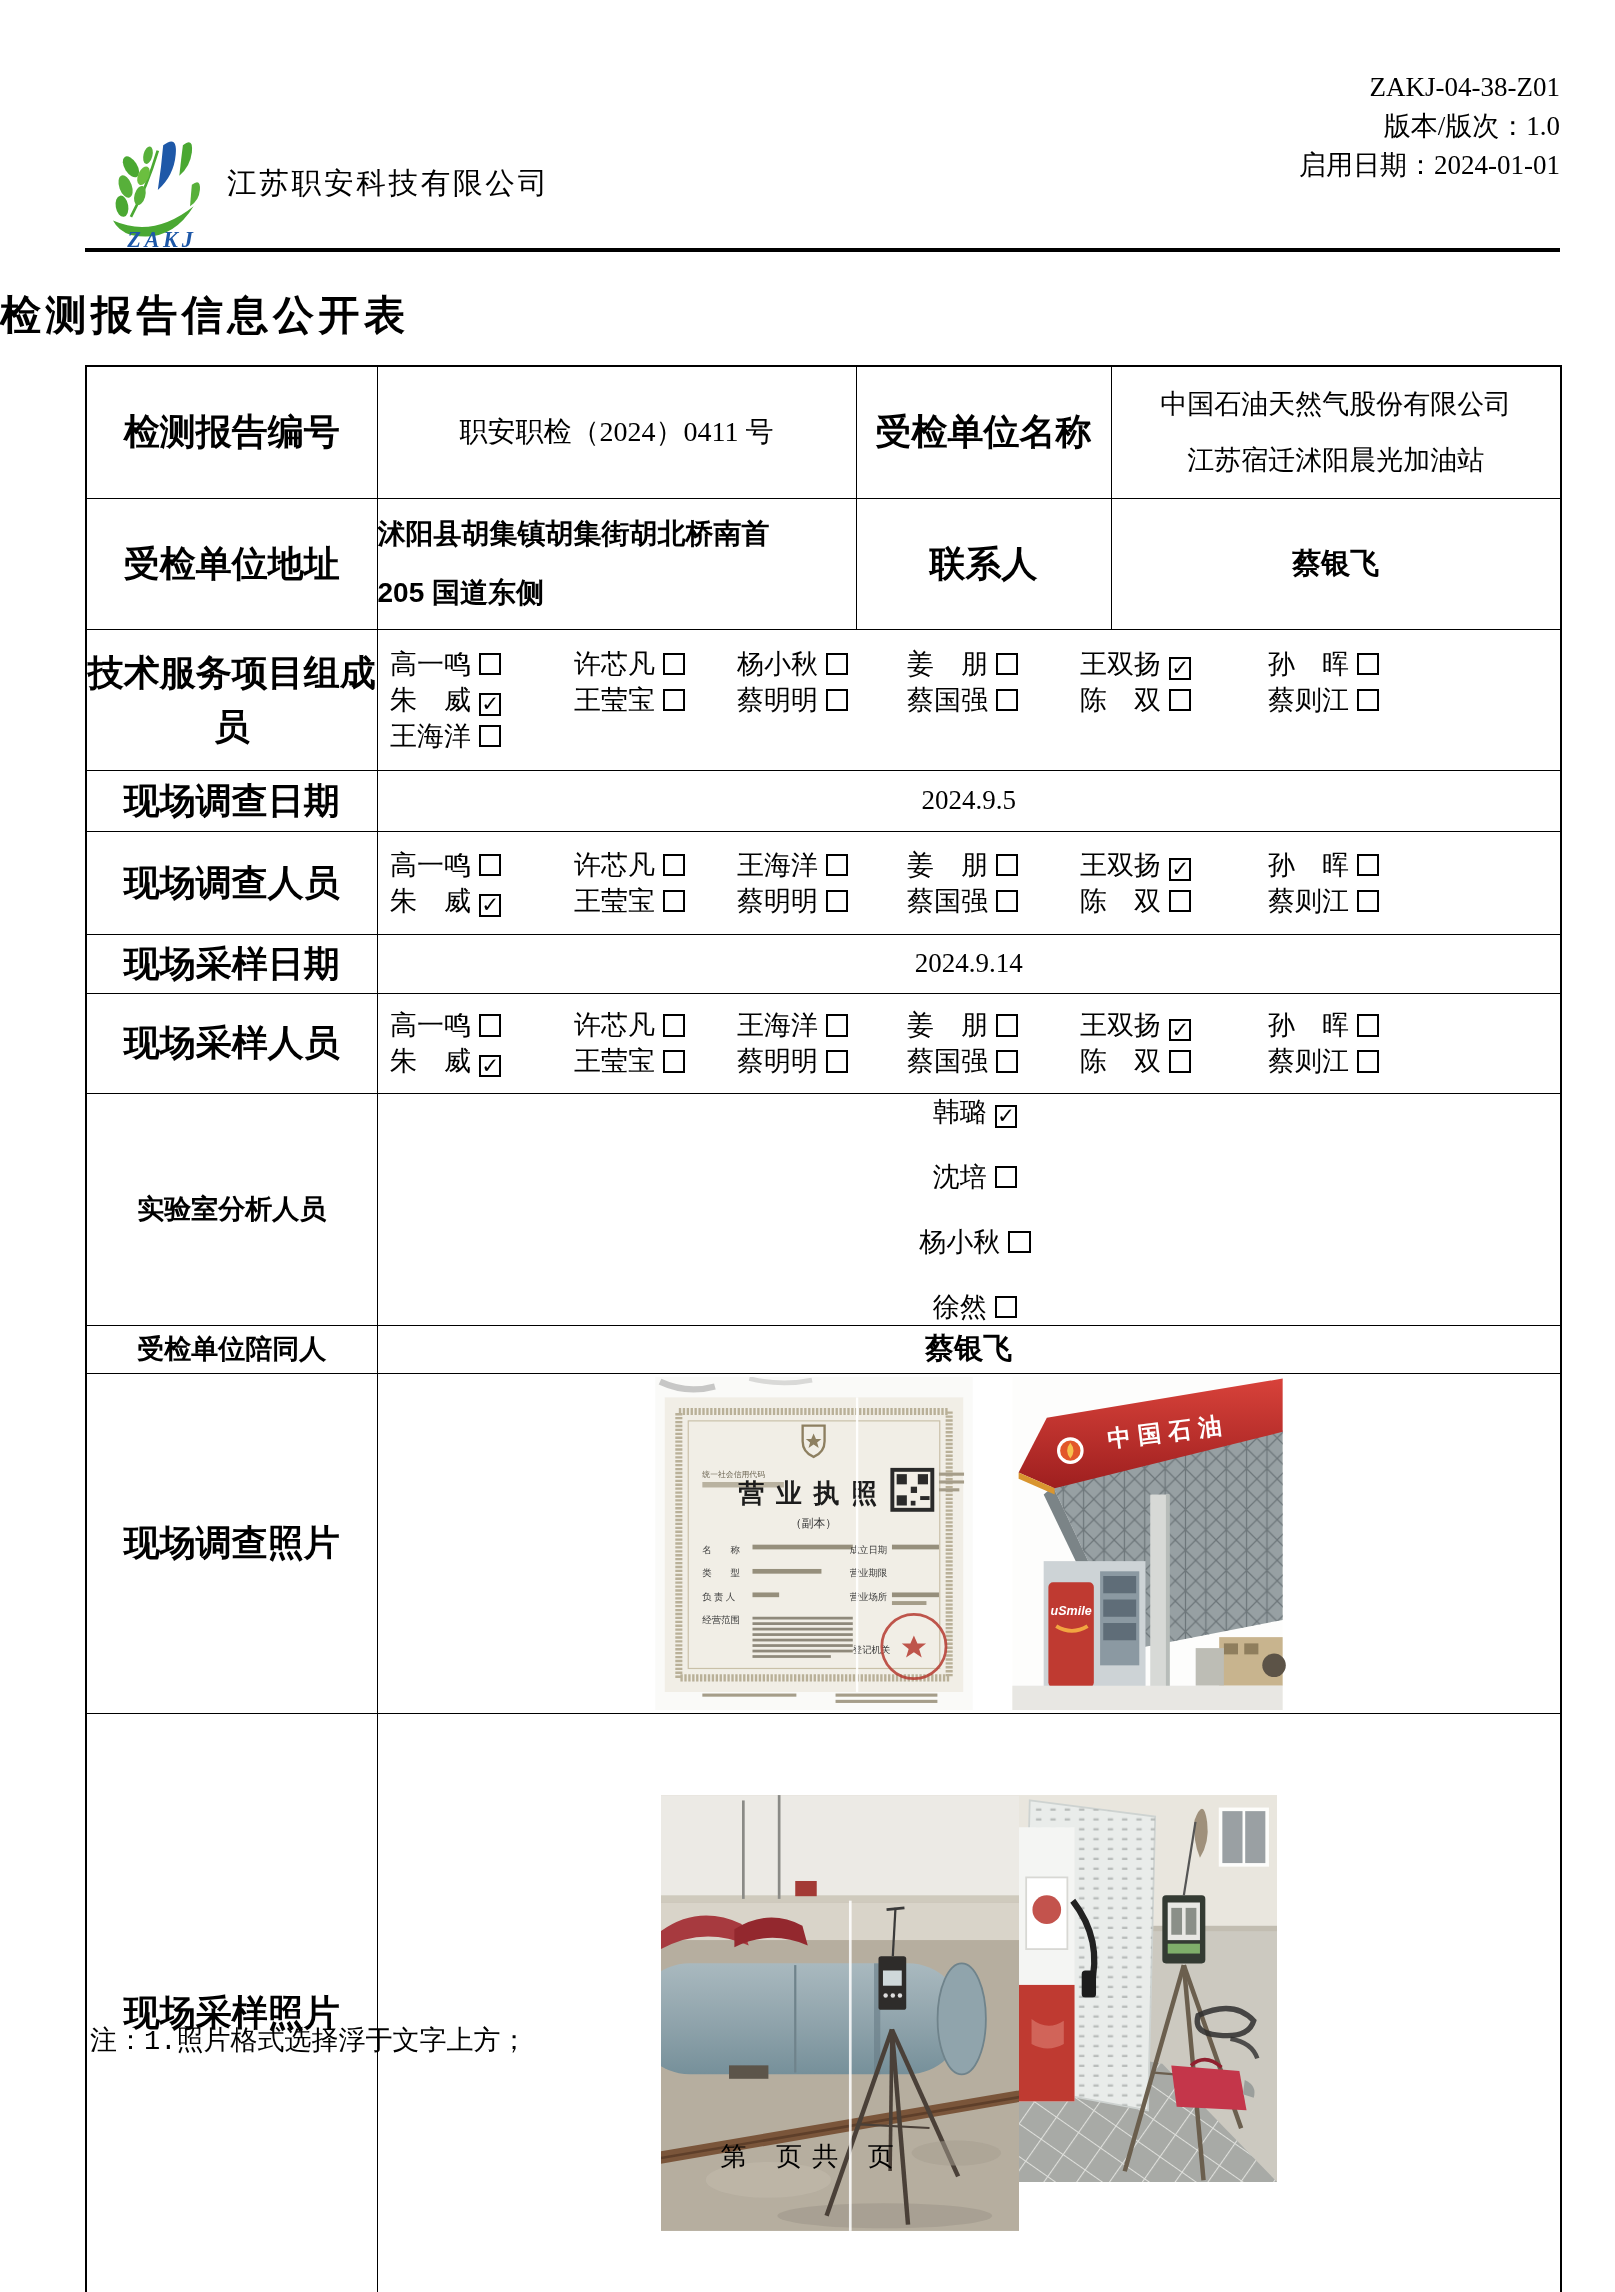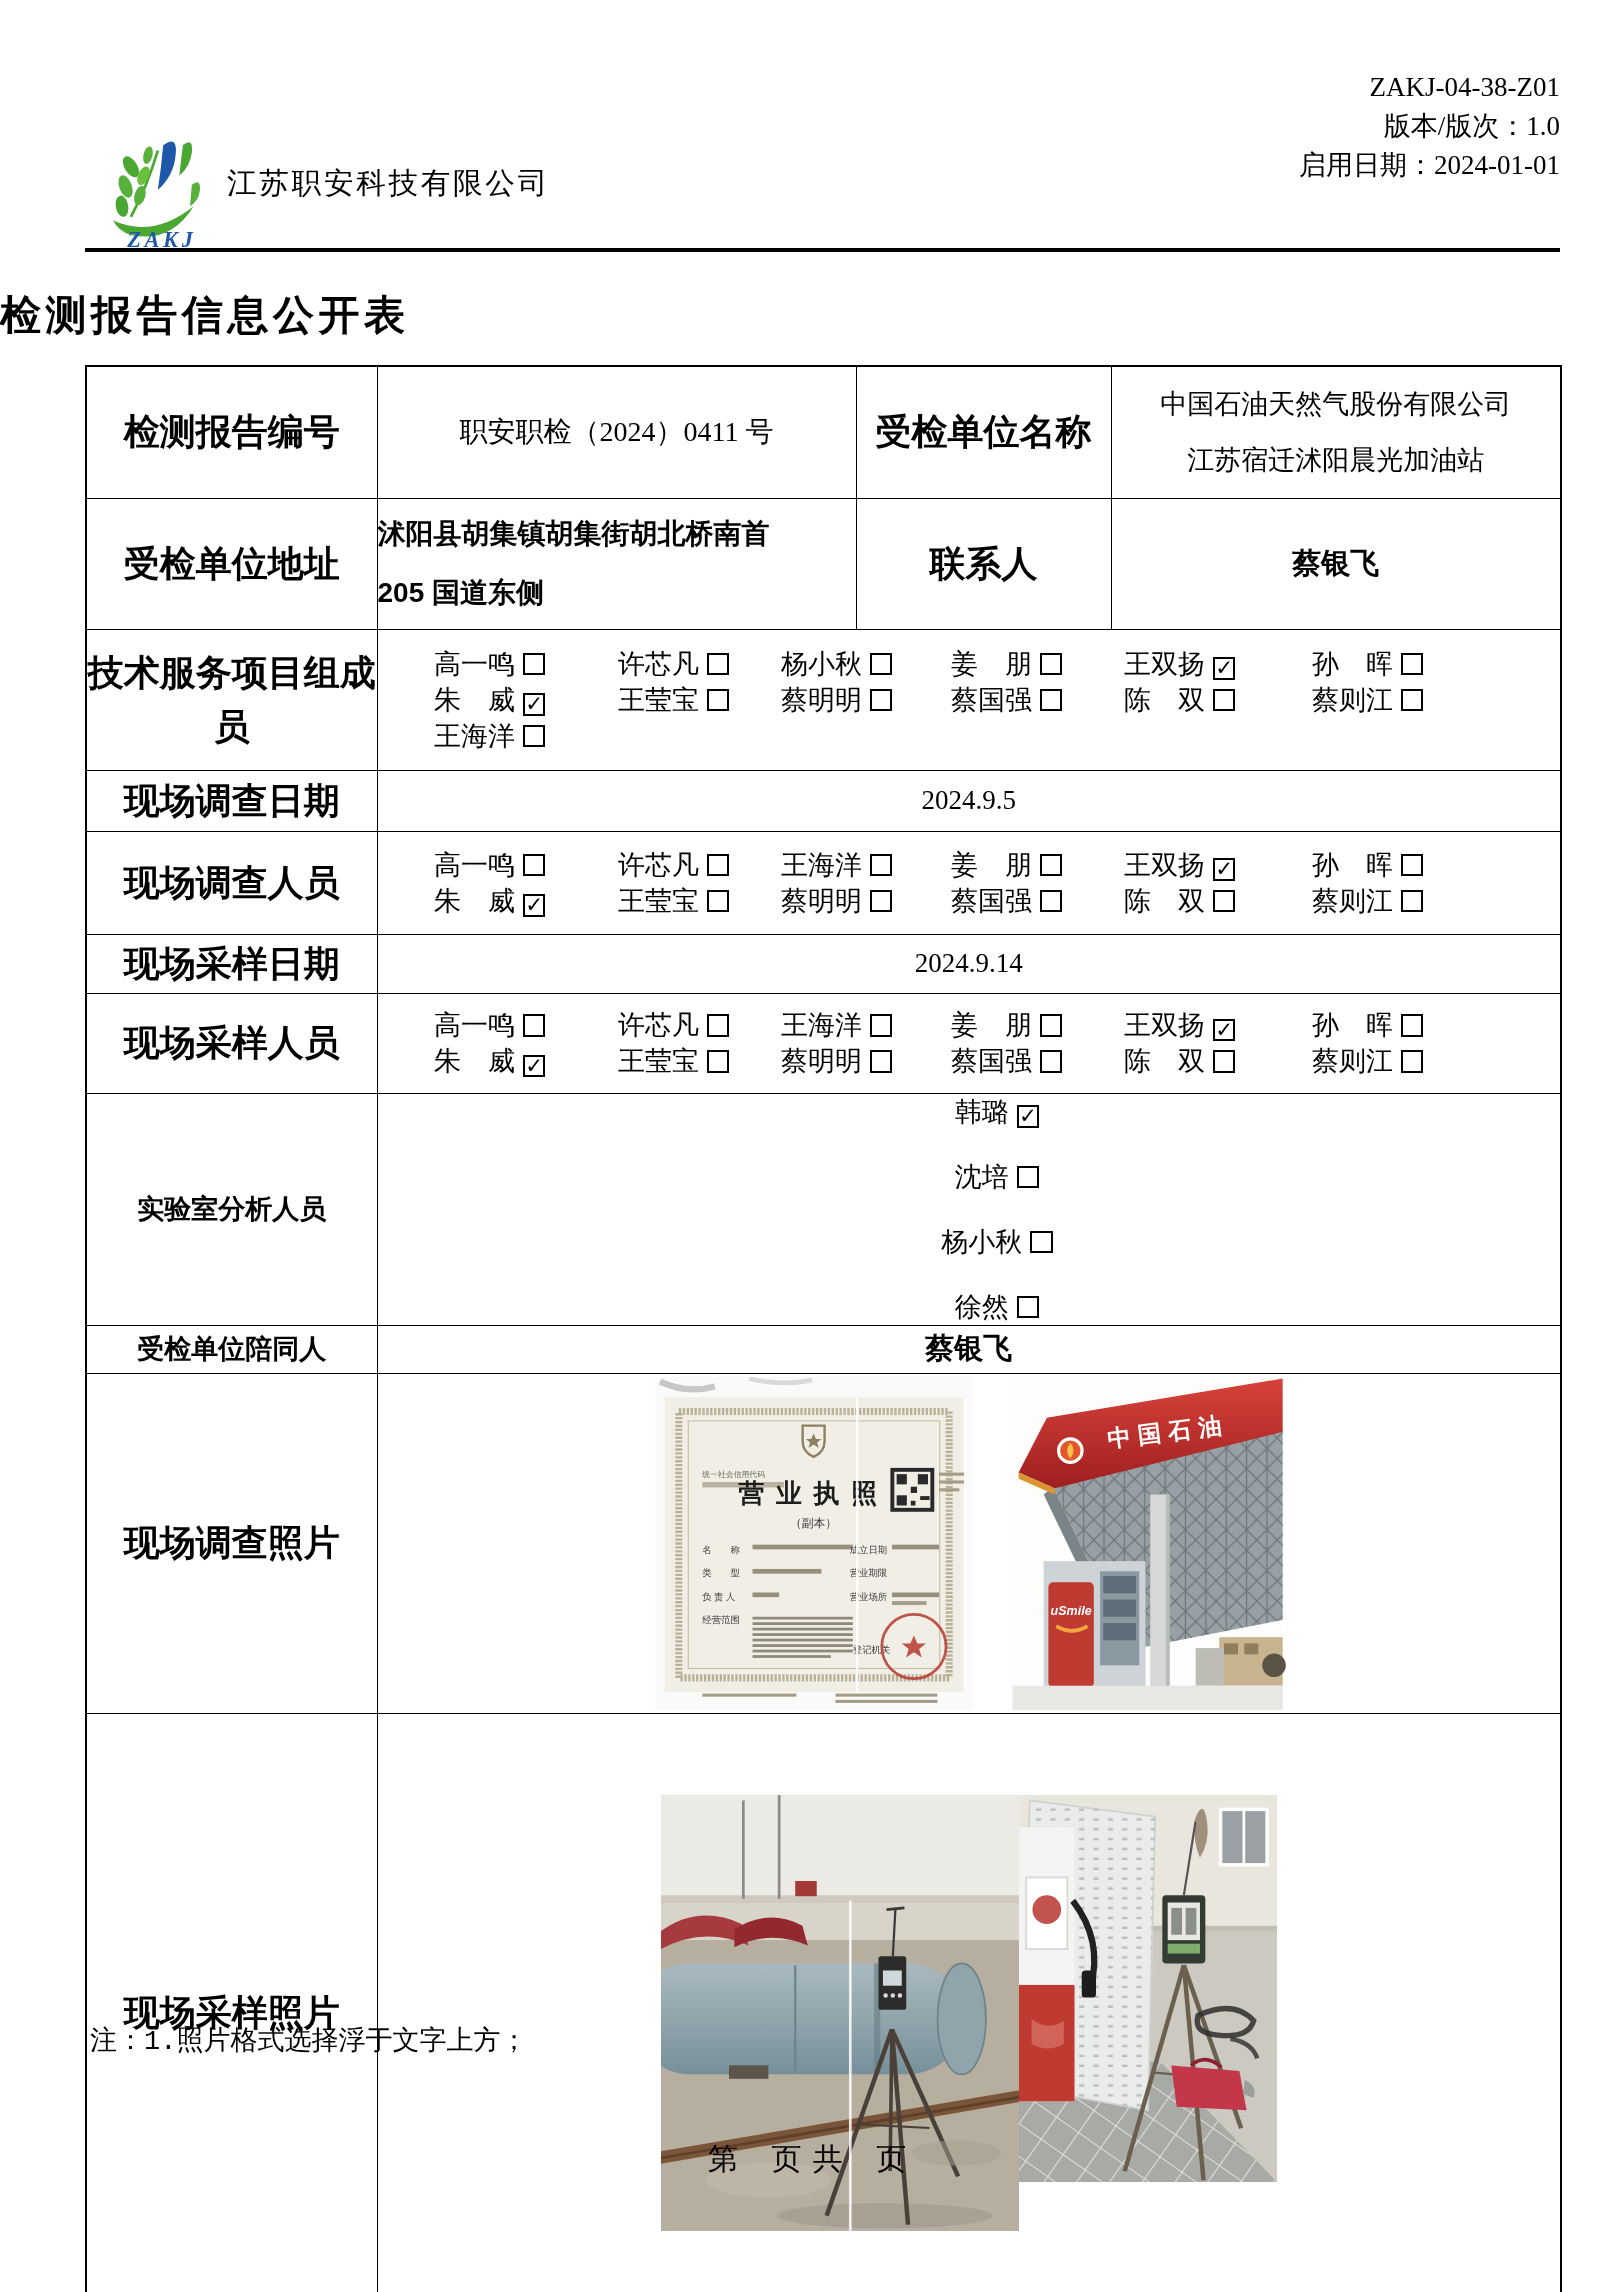--- a/index.html
+++ b/index.html
@@ -23,32 +23,32 @@
   .bold{font-weight:normal;}
   .two-line{line-height:2.1;}
   .addr{font-family:"Liberation Sans",sans-serif;font-weight:bold;font-size:28px;line-height:2.1;}
   .big-name{font-size:29px;font-weight:bold;text-align:center;}
 
   
   .members{display:flex;flex-direction:column;justify-content:space-evenly;height:100%;
            padding-left:12.5px;box-sizing:border-box;}
   .member-row{display:grid;grid-template-columns:184px 163px 170px 173px 188px 1fr;align-items:center;}
   .members-inline .member-row{display:flex;gap:29px;flex-direction:column;}
-  .member{font-size:27px;white-space:nowrap;margin-left:44px;}
+  .member{font-size:27px;white-space:nowrap;}
   .cb{display:inline-block;box-sizing:border-box;width:22.4px;height:22.4px;border:2.7px solid #000;
       margin-left:8px;vertical-align:-2.7px;line-height:18px;text-align:center;
       font-size:21.5px;font-weight:bold;font-family:"DejaVu Sans",sans-serif;}
 
   
   .photo-strip{display:flex;justify-content:center;align-items:flex-start;}
   .ph{display:block;}
 
   
   .note{position:absolute;left:90px;top:2022px;font-size:27px;font-family:Liberation Mono, monospace;}
-  .pagefoot{position:absolute;left:0;top:2139px;width:100%;text-align:center;font-size:30px;letter-spacing:1.8px;}
+  .pagefoot{position:absolute;left:0;top:2139px;width:100%;text-align:center;font-size:26px;letter-spacing:1.8px;}
 </style>
 </head>
 <body>
 
 <div class="page">
 
   <svg class="logo" viewBox="0 0 126 134">
     <path d="M30,96 Q48,62 60,22" stroke="#4aa832" stroke-width="3" fill="none"></path>
     <ellipse cx="30" cy="40" rx="7" ry="13" fill="#4aa832" transform="rotate(-32 30 40)"></ellipse>
     <ellipse cx="24" cy="62" rx="7" ry="13" fill="#57b03a" transform="rotate(-20 24 62)"></ellipse>

